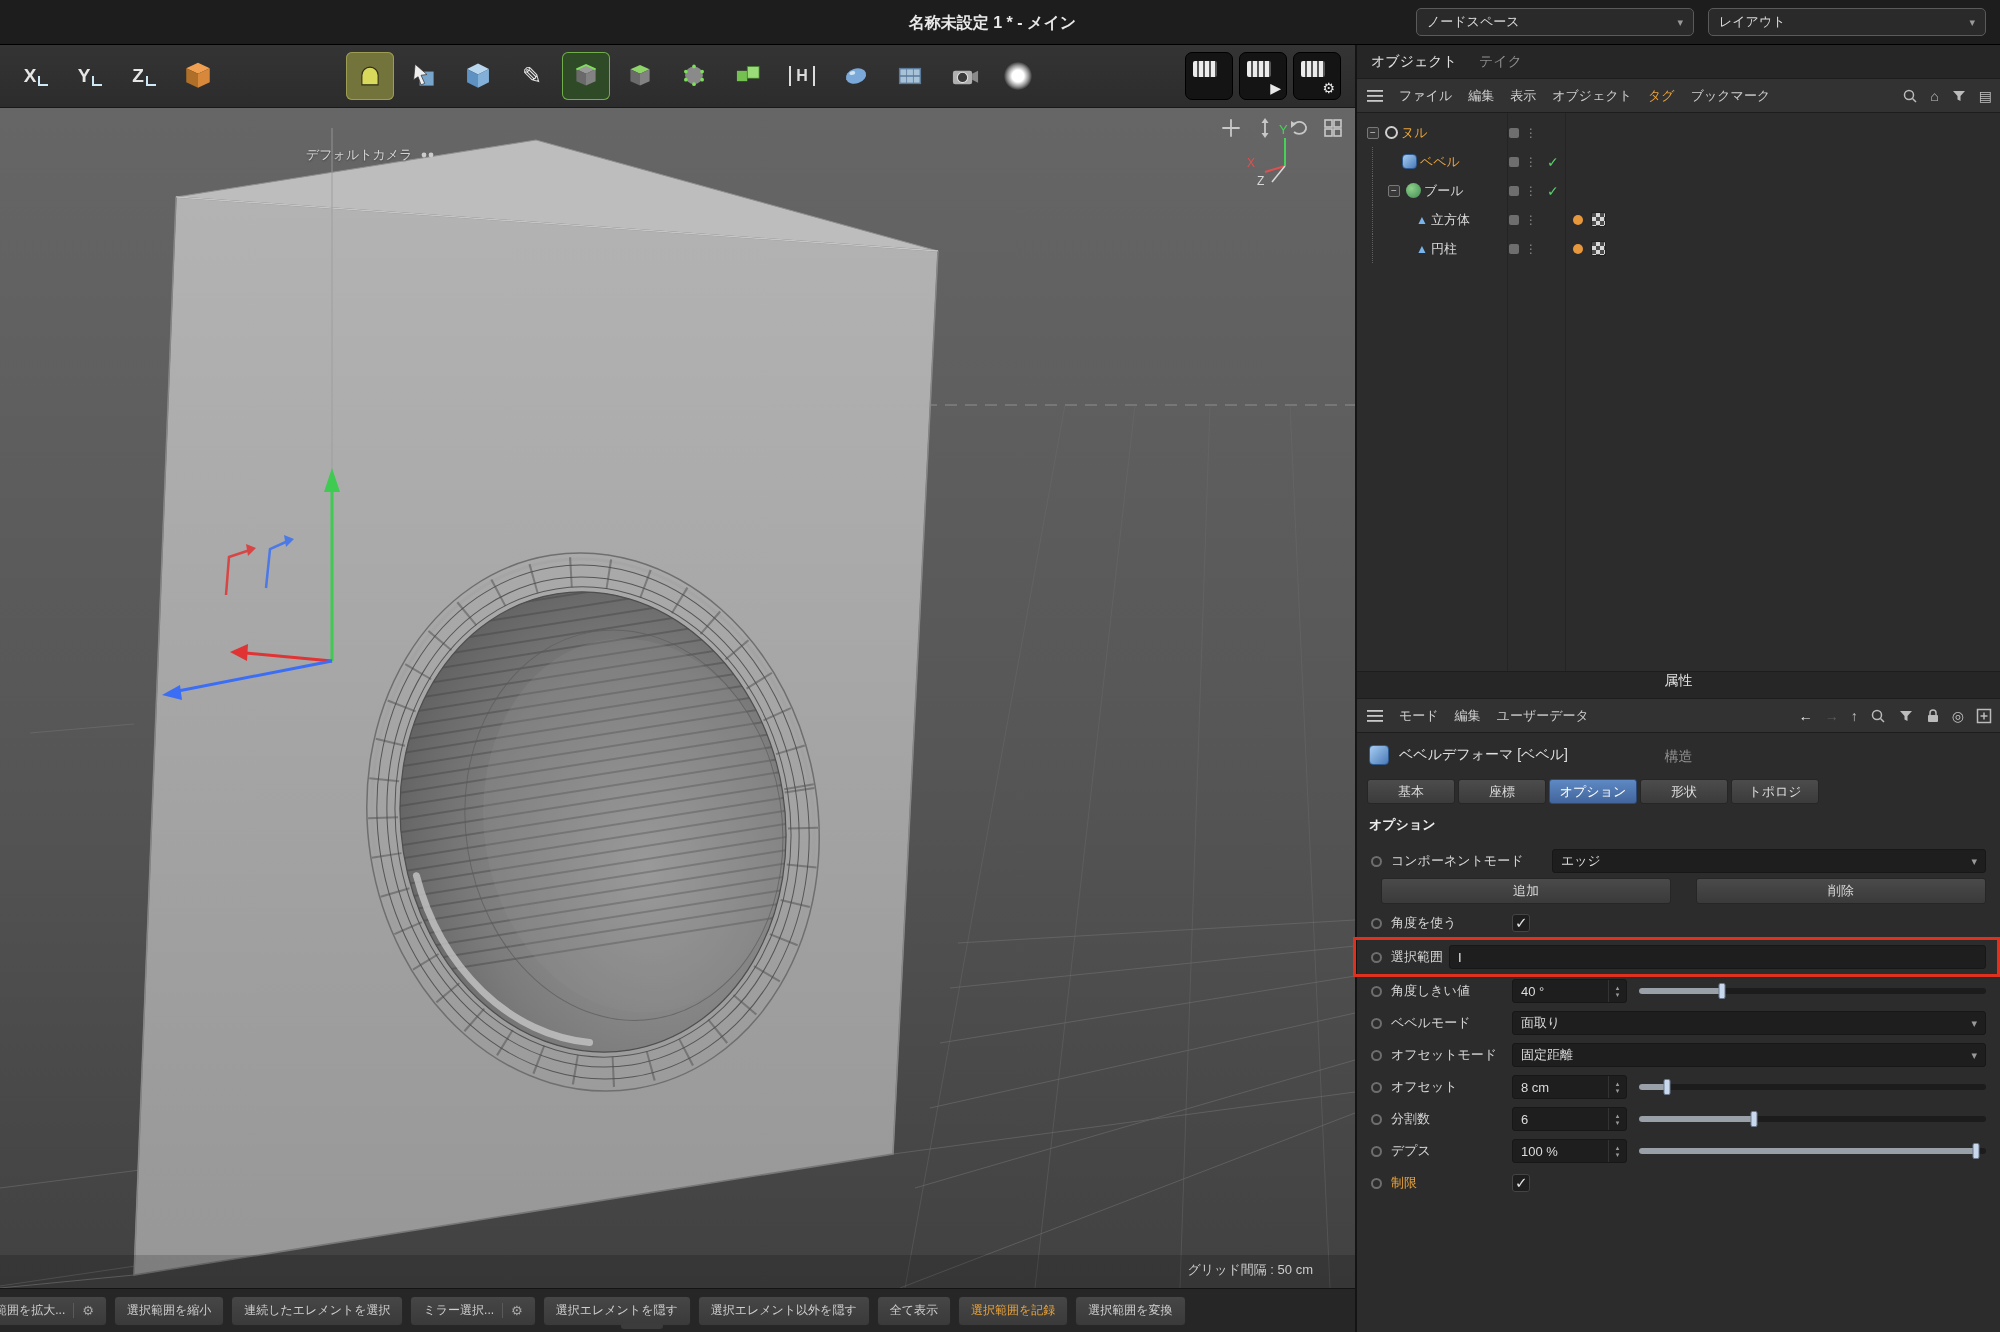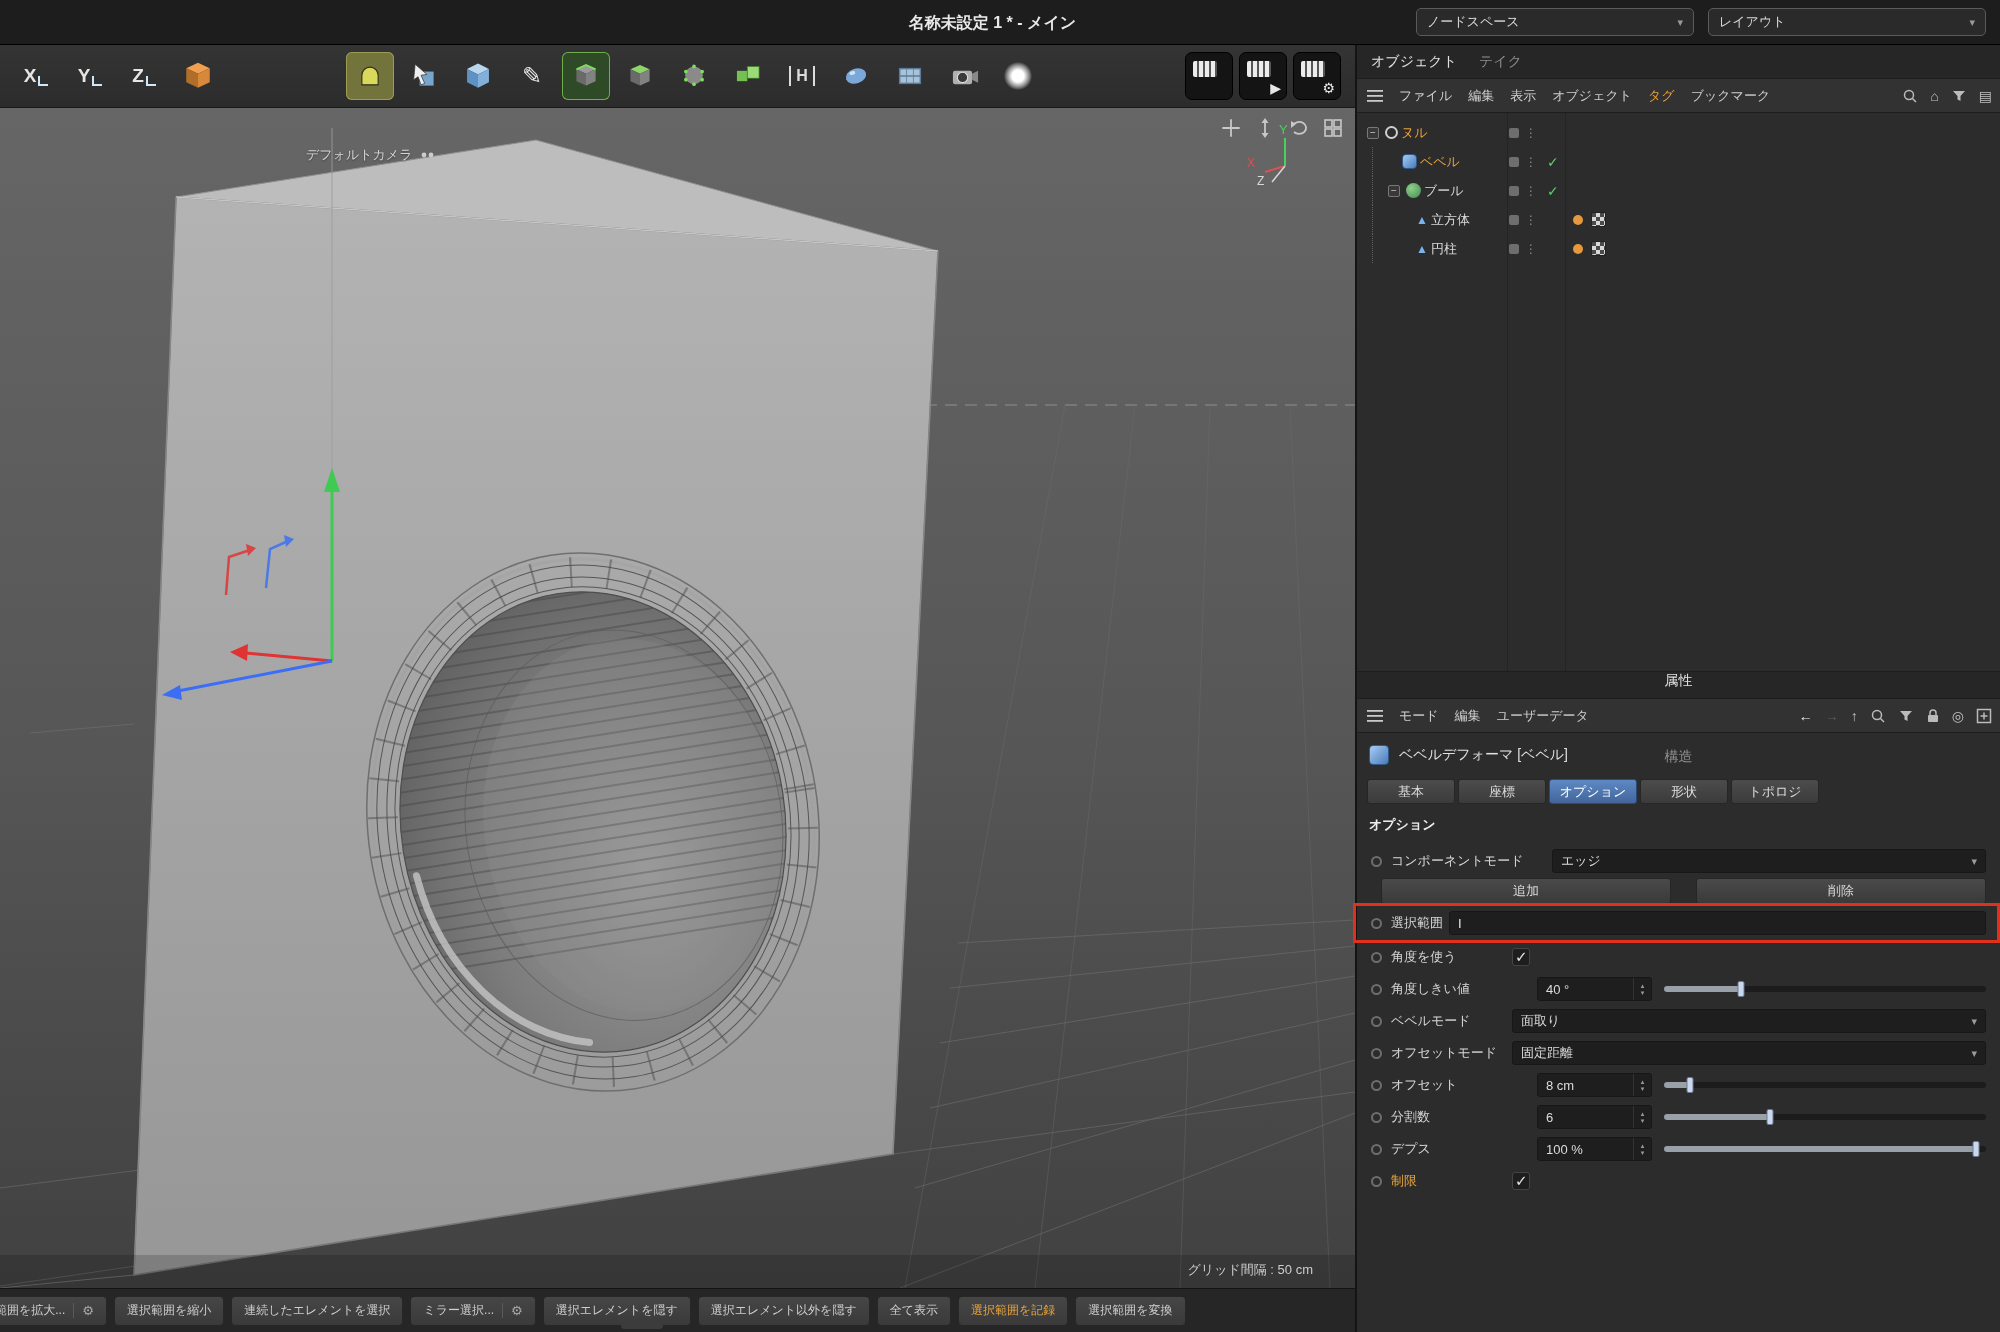--- a/index.html
+++ b/index.html
@@ -94,21 +94,21 @@
   .am-params { flex:1; padding-top:10px; }
   .sect-header { color:#ededed; font-size:13px; font-weight:bold; padding:0 0 12px 12px; }
   .prow { height:30px; margin-bottom:2px; display:flex; align-items:center; padding:0 14px; position:relative; }
   .radio { width:11px; height:11px; border-radius:50%; border:2px solid #6e6e6e; background:#2c2c2c; flex:0 0 auto; margin-right:9px; }
   .plabel { font-size:13px; color:#d6d6d6; width:121px; flex:0 0 auto; }
   .plabel.narrow { width:58px; }
   .plabel.wide { width:161px; }
   .plabel.orange { color:#e8a33c; }
   .dropdown { flex:1; height:24px; background:#1e1e1e; border:1px solid #171717; border-radius:3px; display:flex; align-items:center; padding:0 8px; color:#dcdcdc; font-size:13px; }
   .dropdown .chev { margin-left:auto; color:#9a9a9a; font-size:11px; }
-  .numfield { width:115px; height:24px; background:#1e1e1e; border:1px solid #171717; border-radius:3px; display:flex; align-items:center; color:#dcdcdc; font-size:13px; flex:0 0 auto;margin-left:25px; }
+  .numfield { width:115px; height:24px; background:#1e1e1e; border:1px solid #171717; border-radius:3px; display:flex; align-items:center; color:#dcdcdc; font-size:13px; flex:0 0 auto; }
   .numfield .numval { padding-left:8px; flex:1; }
   .spin { width:18px; height:100%; border-left:1px solid #333; display:flex; flex-direction:column; align-items:center; justify-content:center; color:#999; font-size:7px; line-height:7px; }
   .textfield { flex:1; height:24px; background:#1e1e1e; border:1px solid #171717; border-radius:3px; display:flex; align-items:center; padding:0 8px; color:#e8e8e8; font-size:13px; }
   .slider { flex:1; height:6px; background:#1c1c1c; border-radius:3px; margin-left:12px; position:relative; }
   .sfill { position:absolute; left:0; top:0; height:100%; background:#9aa0a8; border-radius:3px; }
   .shandle { position:absolute; top:-5px; width:7px; height:16px; background:#c9d8ec; border:1px solid #6a7a90; border-radius:2px; transform:translateX(-50%); }
   .cbx { width:18px; height:18px; background:#1e1e1e; border:1px solid #444; border-radius:3px; position:relative; flex:0 0 auto; }
   .cbx.checked::after { content:"✓"; position:absolute; left:2px; top:-1px; color:#e6e6e6; font-size:15px; font-weight:bold; }
   .btnrow { display:flex; gap:25px; padding:0 14px 0 24px; height:26px; margin-bottom:4px;justify-content:center; }
   .abtn { flex:1; background:linear-gradient(#4a4a4a,#3a3a3a); border:1px solid #262626; border-radius:3px; color:#dadada; font-size:13px; display:flex; align-items:center; justify-content:center; }
@@ -586,33 +586,33 @@
           <span>エッジ</span>
           <span class="chev">▾</span>
         </span>
       </div>
 
       <div class="btnrow">
         <span class="abtn">追加</span>
         <span class="abtn">削除</span>
       </div>
 
+      <div class="prow">
+        <span class="radio"></span>
+        <span class="plabel">角度を使う</span>
+        <span class="cbx checked"></span>
+      </div>
+
       <div class="prow" style="margin:4px 0">
         <span class="annot"></span>
         <span class="radio"></span>
         <span class="plabel narrow">選択範囲</span>
         <span class="textfield">
           <span>I</span>
         </span>
-      </div>
-
-      <div class="prow">
-        <span class="radio"></span>
-        <span class="plabel">角度を使う</span>
-        <span class="cbx checked"></span>
       </div>
 
       <div class="prow">
         <span class="radio"></span>
         <span class="plabel">角度しきい値</span>
         <span class="numfield">
           <span class="numval">40 °</span>
           <span class="spin">
               <span>▴</span>
               <span>▾</span>

